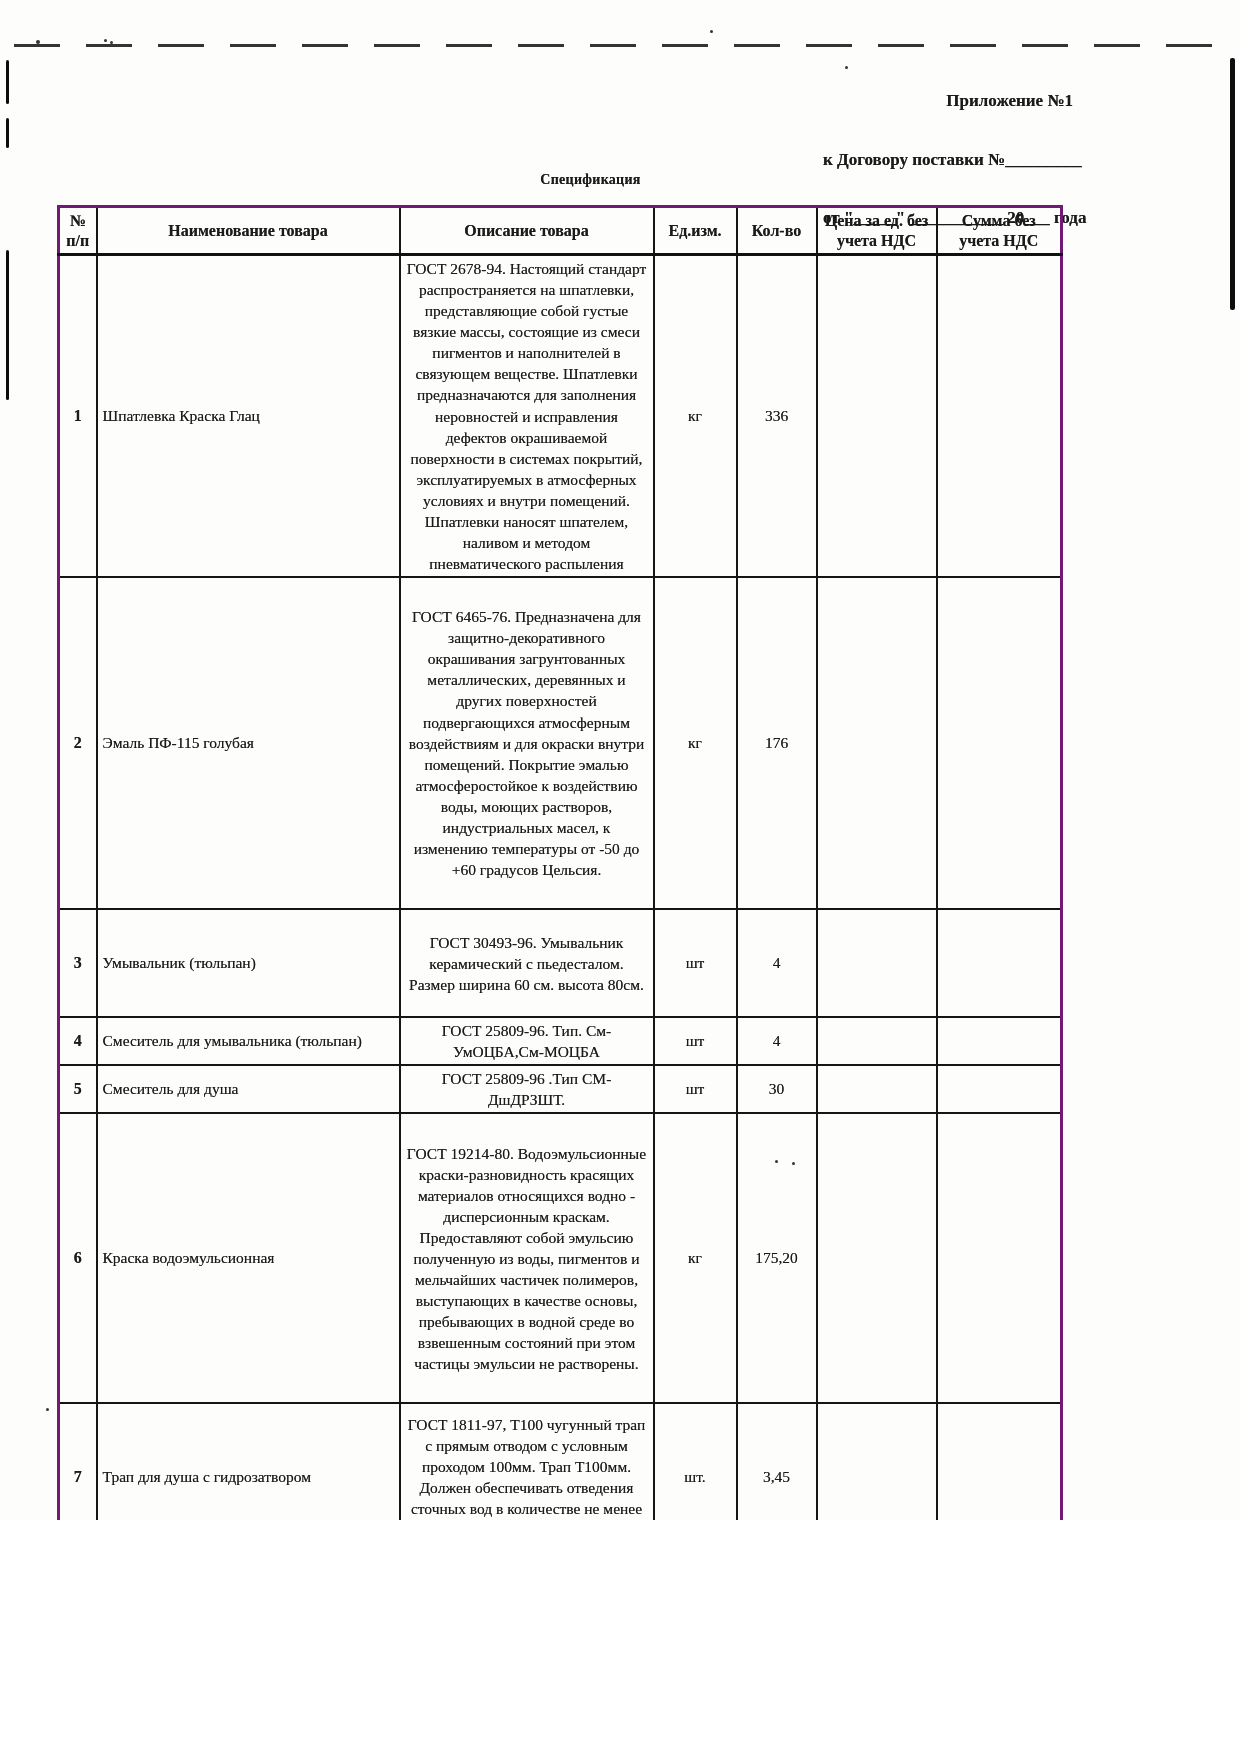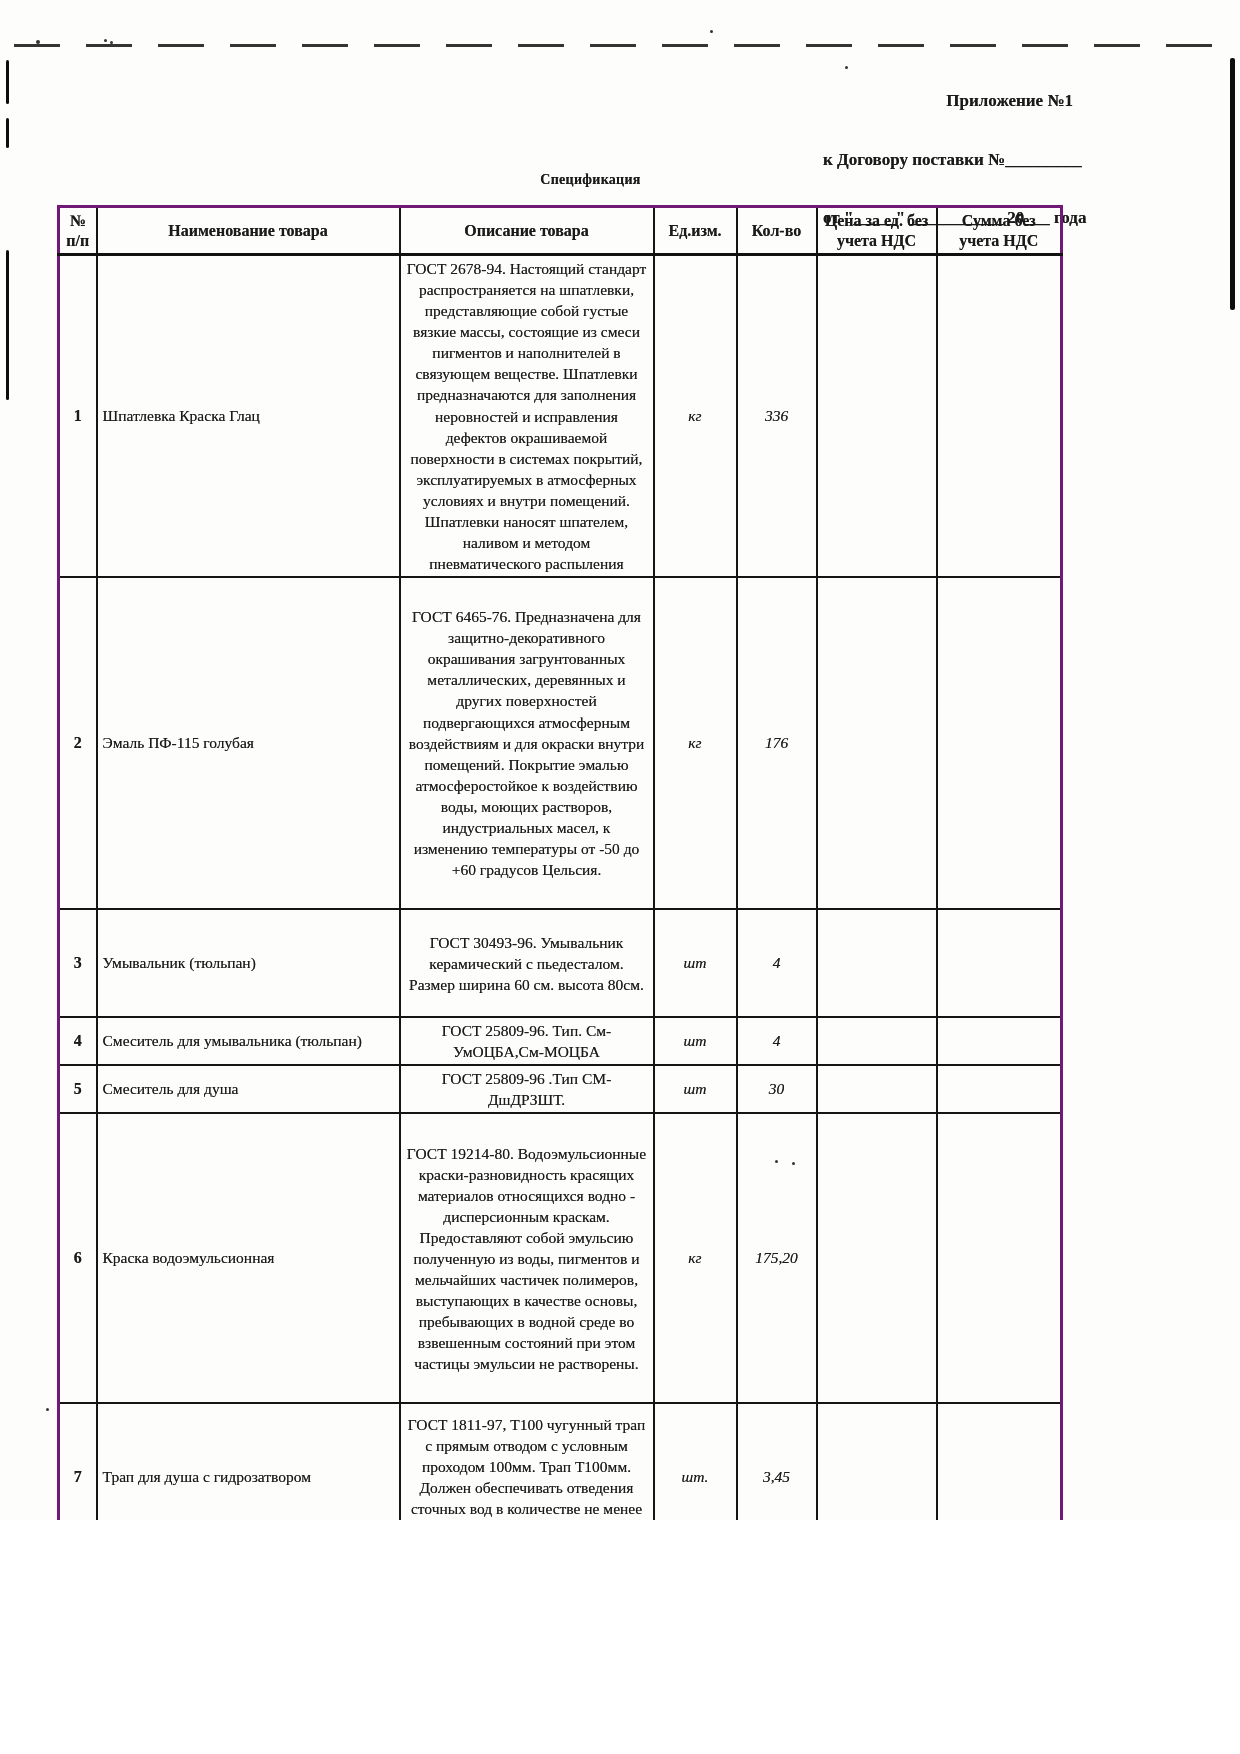--- a/index.html
+++ b/index.html
@@ -30,21 +30,21 @@
   }
   table.spec th,table.spec td{
     border:2px solid #151515;vertical-align:middle;padding:2px 5px;
     overflow:hidden;
   }
   table.spec{border:3px solid #701a75;}
   table.spec th{font-weight:bold;text-align:center;font-size:16px;line-height:1.25;border-bottom:3px solid #111;}
   td.c-num{text-align:center;font-weight:bold;font-size:16px;}
   td.c-name{text-align:left;padding-left:7px;}
   td.c-desc{text-align:center;line-height:1.36;margin-left:36px;}
-  td.c-unit,td.c-qty{text-align:center;font-style:italic;}
+  td.c-unit,td.c-qty{text-align:center;}
   td.c-price,td.c-sum{text-align:center;}
   
   col.w-num{width:38px;} col.w-name{width:303px;} col.w-desc{width:254px;}
   col.w-unit{width:83px;} col.w-qty{width:80px;} col.w-price{width:120px;} col.w-sum{width:125px;}
   
   .ink{text-shadow:0 0 .5px rgba(10,10,10,.65);}
   
   .sig{position:absolute;}
   .sig svg path{fill:none;stroke:#161616;stroke-linecap:round;}
 </style>

